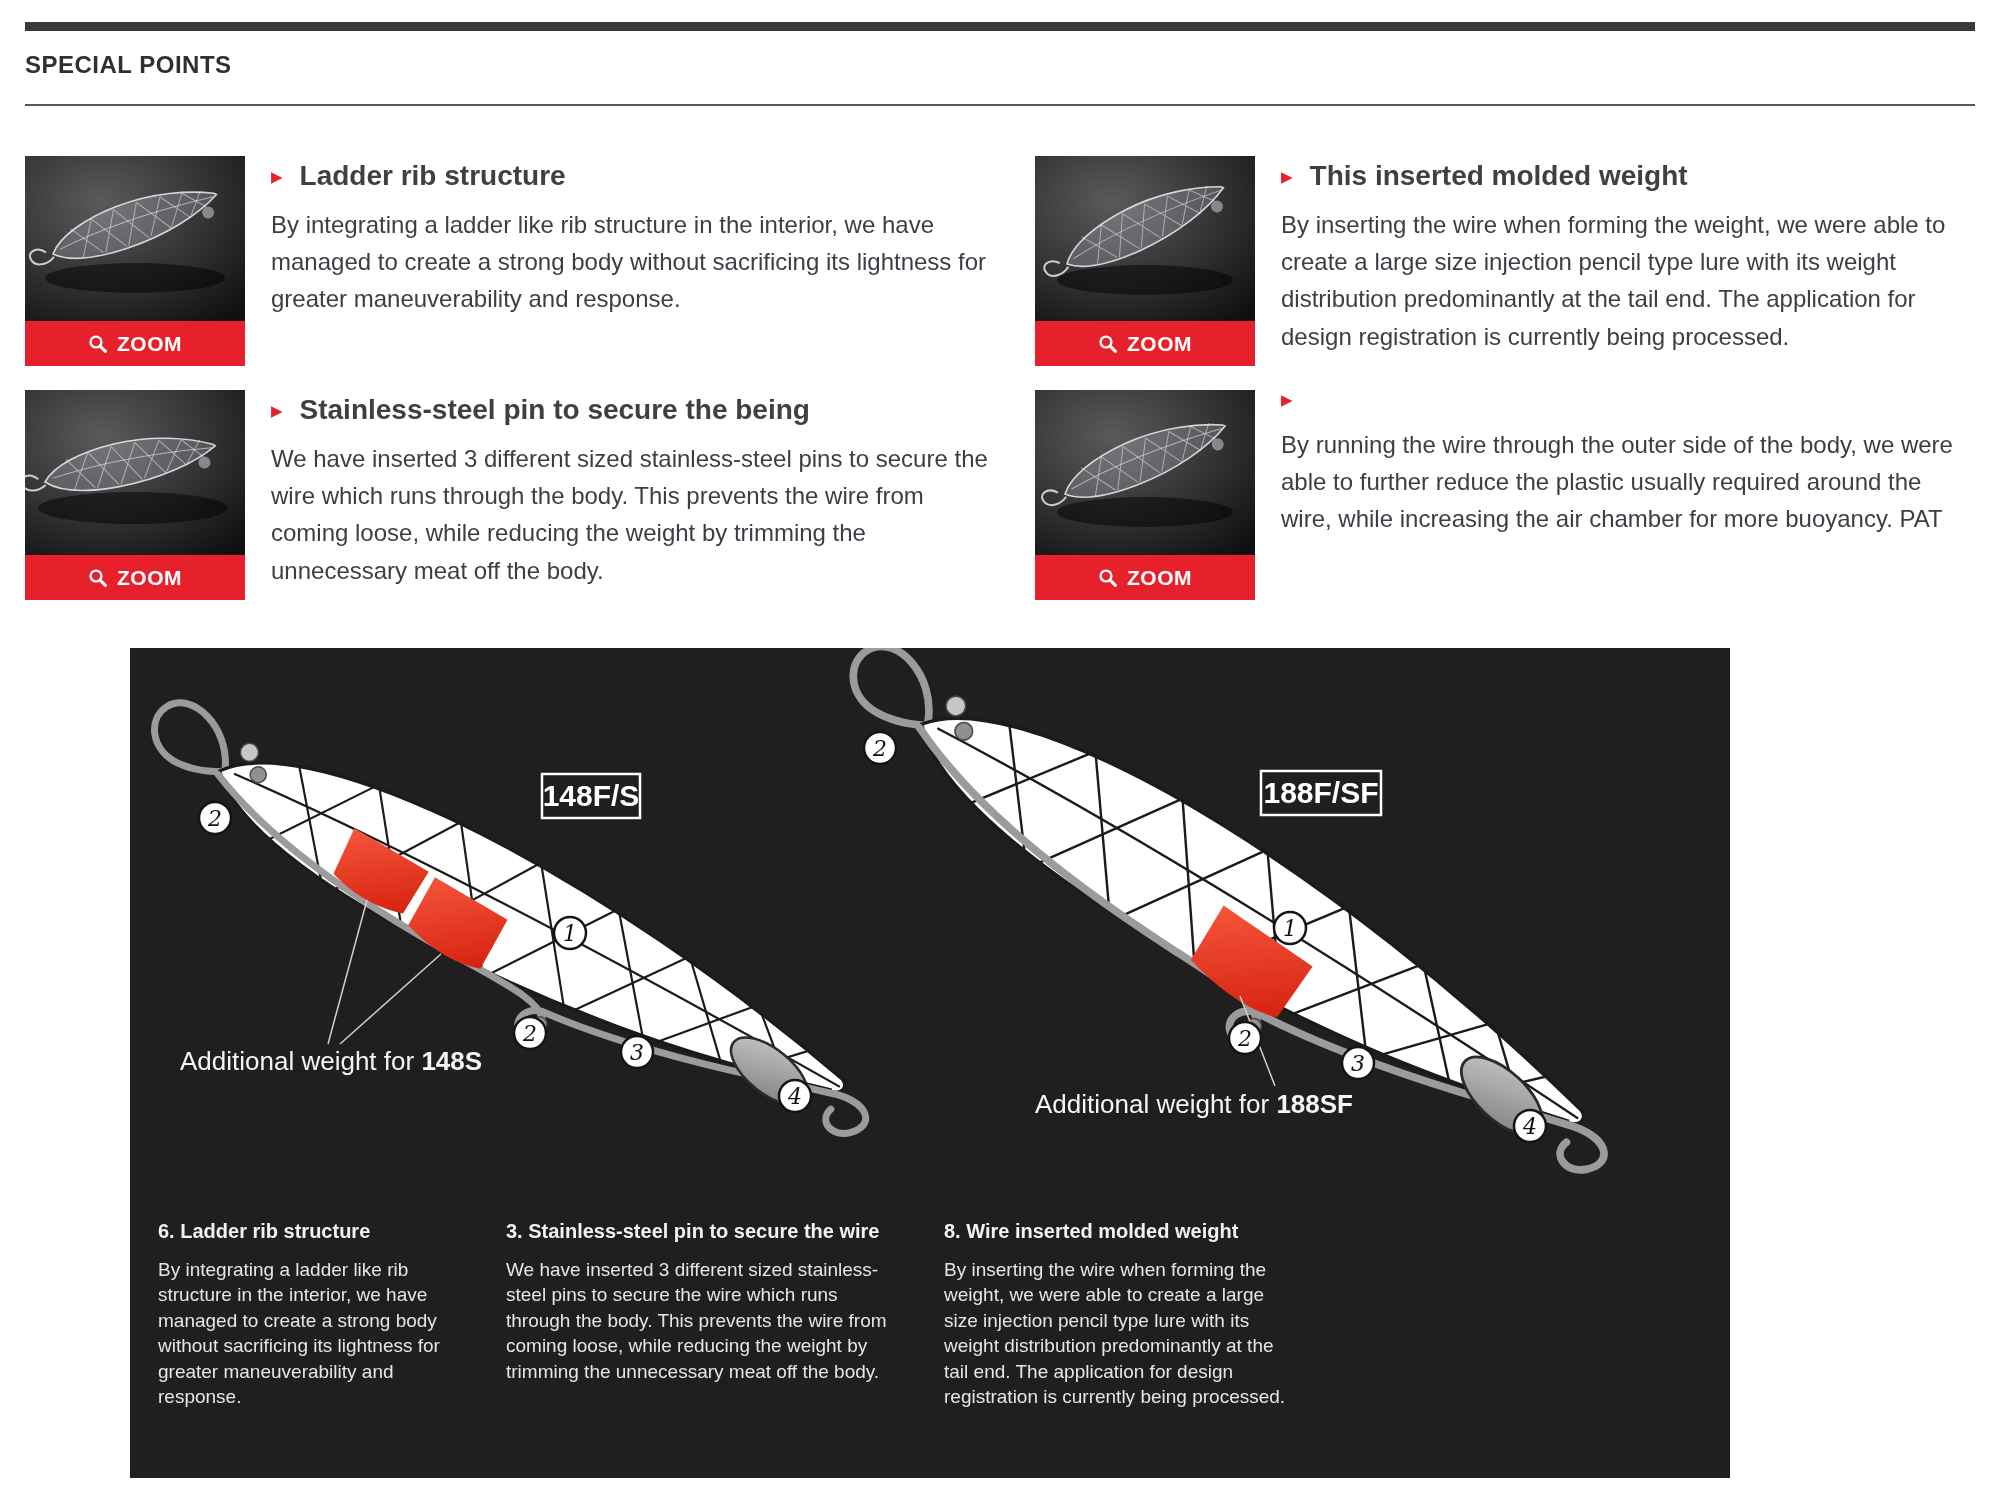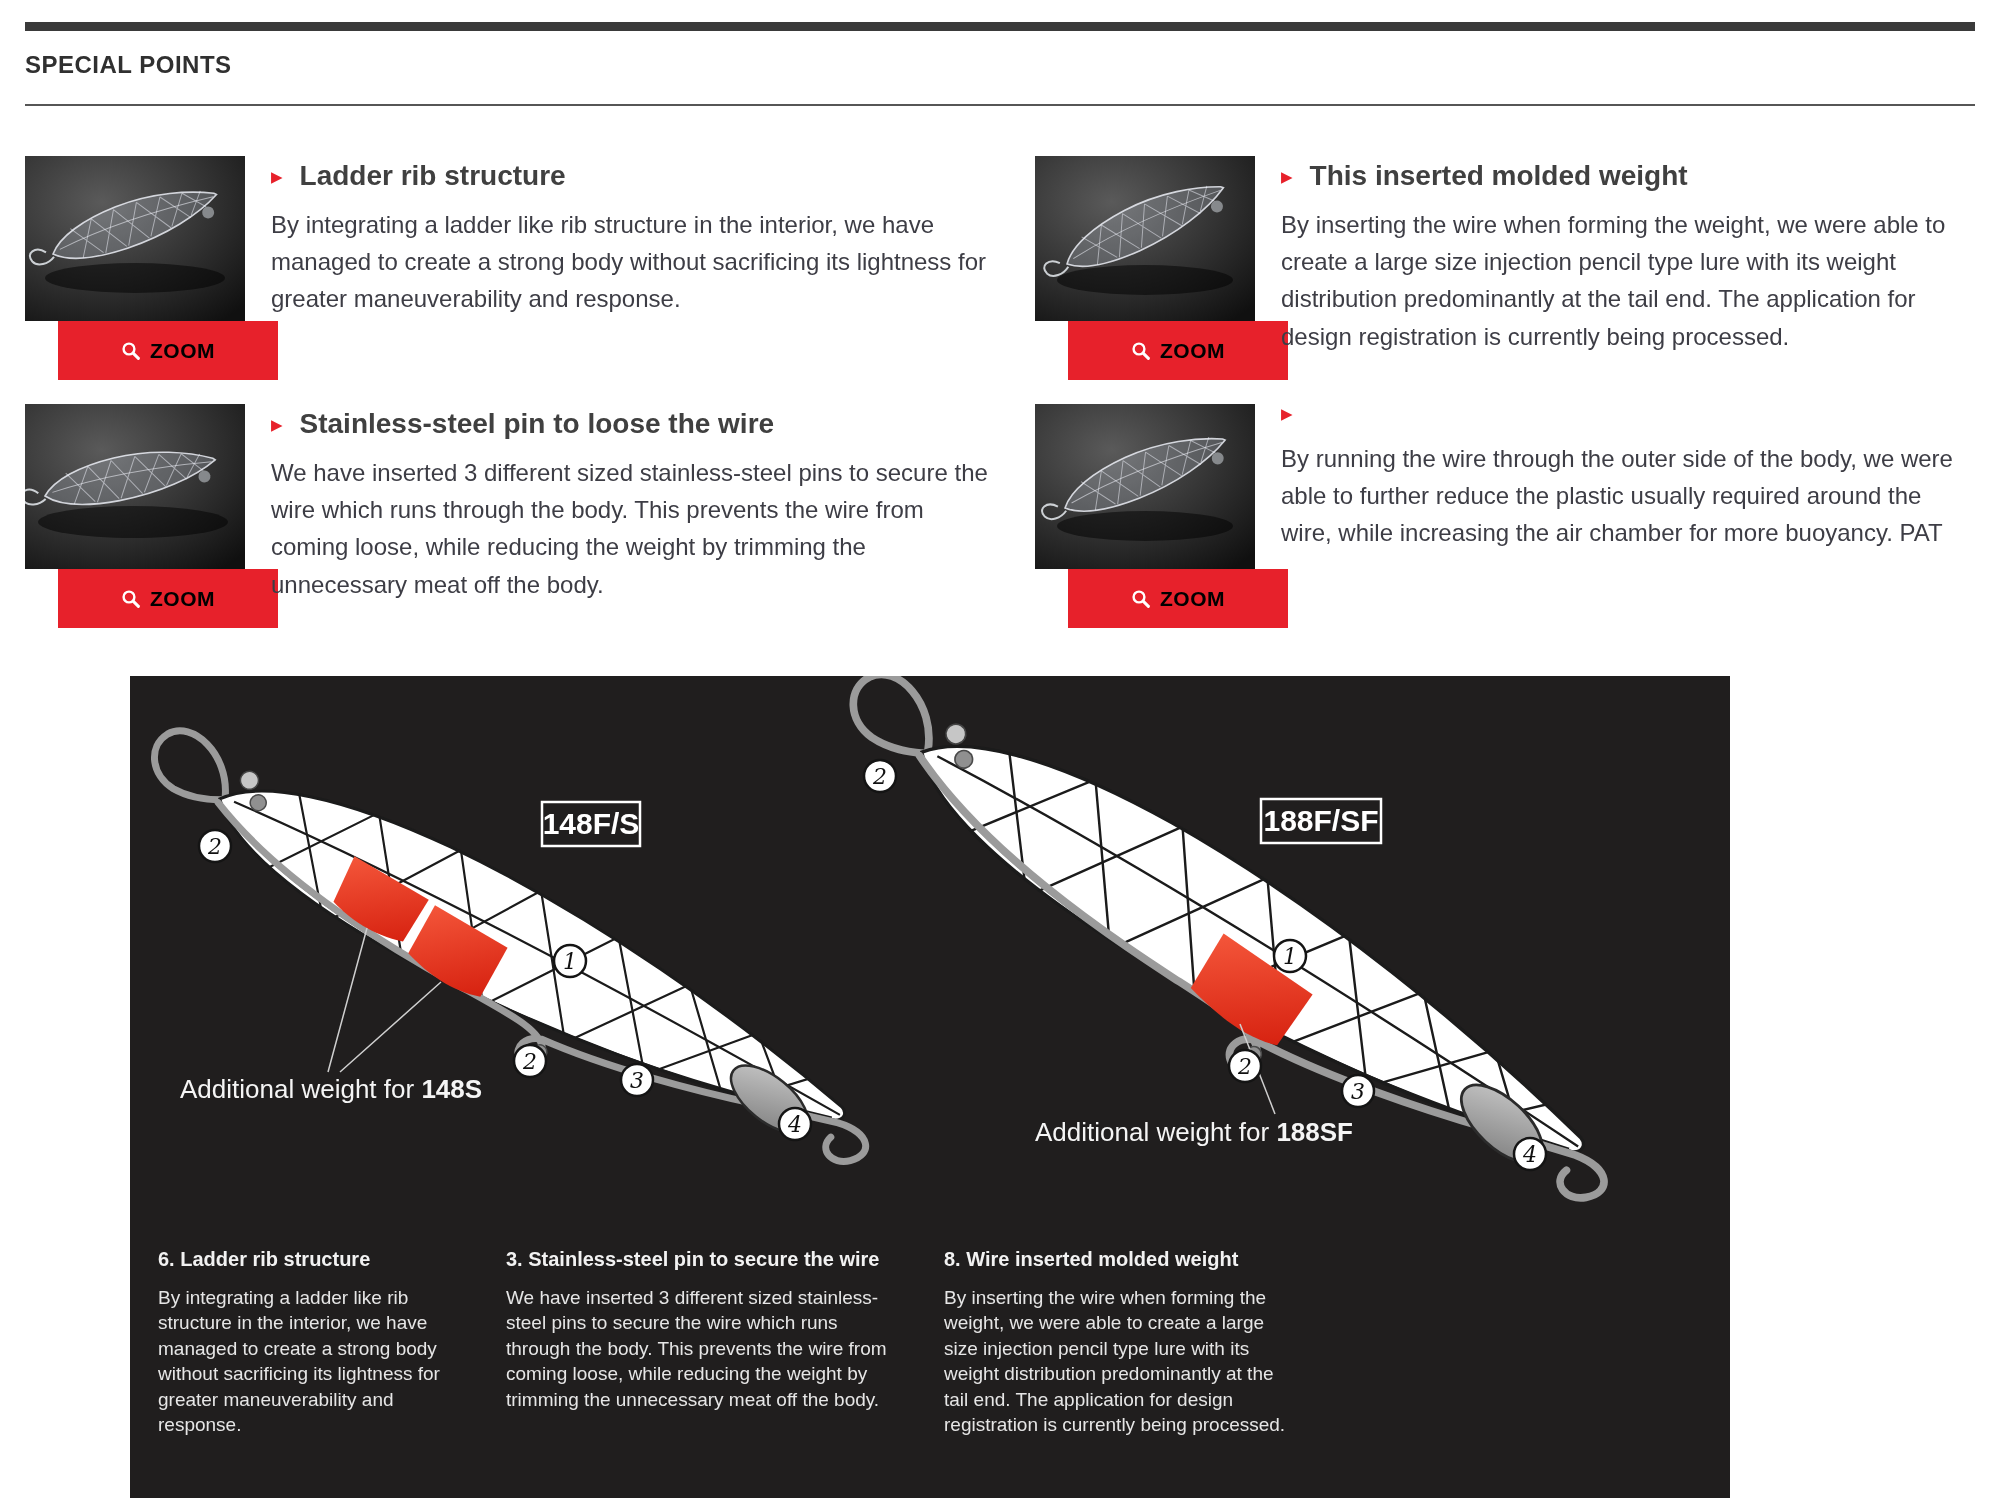--- a/index.html
+++ b/index.html
@@ -10,23 +10,23 @@
   .container{padding:0 25px;}
   .top-bar{margin-top:22px;height:9px;background:#3a3a3a;}
   .page-title{margin:20px 0 0 0;font-size:24px;font-weight:bold;color:#303030;letter-spacing:.5px;}
   .title-rule{margin-top:25px;height:2px;background:#565656;}
 
   .features{margin-top:50px;display:grid;grid-template-columns:1010px 940px;row-gap:24px;}
   .feature{display:flex;gap:26px;}
   .thumb{width:220px;flex:0 0 220px;}
   .photo{display:block;width:220px;height:165px;}
   .zoom-btn{
-    width:220px;height:59px;background:#e7212b;color:#000000;border:none;cursor:pointer;
+    width:220px;height:45px;background:#e7212b;color:#ffffff;border:none;cursor:pointer;
     display:flex;align-items:center;justify-content:center;gap:9px;
-    font-family:"Liberation Sans", sans-serif;font-size:21px;font-weight:bold;letter-spacing:.5px;margin-left:33px;
+    font-family:"Liberation Sans", sans-serif;font-size:21px;font-weight:bold;letter-spacing:.5px;
   }
   .feature-text{width:735px;padding-top:0;}
   .feature-heading{display:flex;align-items:baseline;gap:17px;margin:4px 0 0 0;}
   .bullet{color:#e7212b;font-size:15px;position:relative;top:-3px;}
   .feature-title{color:#404040;font-size:28px;font-weight:bold;}
   .feature-body{margin:14px 0 0 0;font-size:24px;line-height:1.55;color:#3d3d45;}
 
   .panel{position:relative;margin:48px 0 0 105px;width:1600px;height:830px;background:#201e1e;}
   .diagram-svg{display:block;width:1600px;height:560px;}
   .legend{display:grid;grid-template-columns:300px 390px 345px 365px;column-gap:48px;padding:12px 28px 0 28px;}
@@ -122,21 +122,21 @@
         <button class="zoom-btn">
           <svg width="20" height="20">
               <use href="#magnifier"></use>
             </svg>
           <span>ZOOM</span>
         </button>
       </div>
       <div class="feature-text">
         <div class="feature-heading">
           <span class="bullet">▶</span>
-          <span class="feature-title">Stainless-steel pin to loose the wire</span>
+          <span class="feature-title">Stainless-steel pin to secure the being</span>
         </div>
         <p class="feature-body">We have inserted 3 different sized stainless-steel pins to secure the wire which runs through the body. This prevents the wire from coming loose, while reducing the weight by trimming the unnecessary meat off the body.</p>
       </div>
     </div>
 
     <div class="feature">
       <div class="thumb">
         <svg class="photo" viewBox="0 0 220 165">
           <rect width="220" height="165" fill="url(#photoBg)"></rect>
           <ellipse cx="110" cy="122" rx="88" ry="15" fill="rgba(0,0,0,0.5)"></ellipse>

